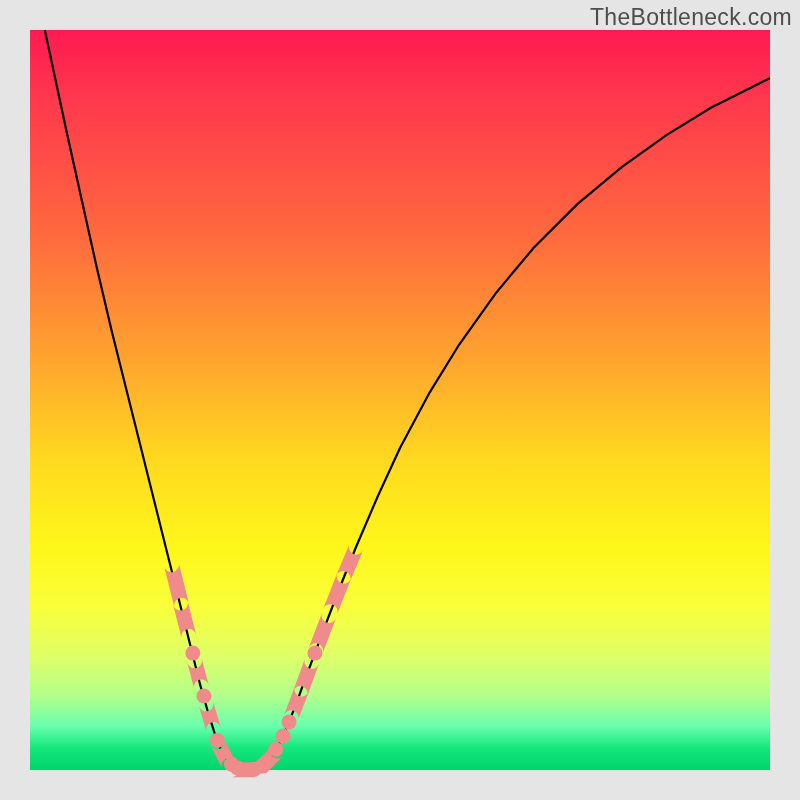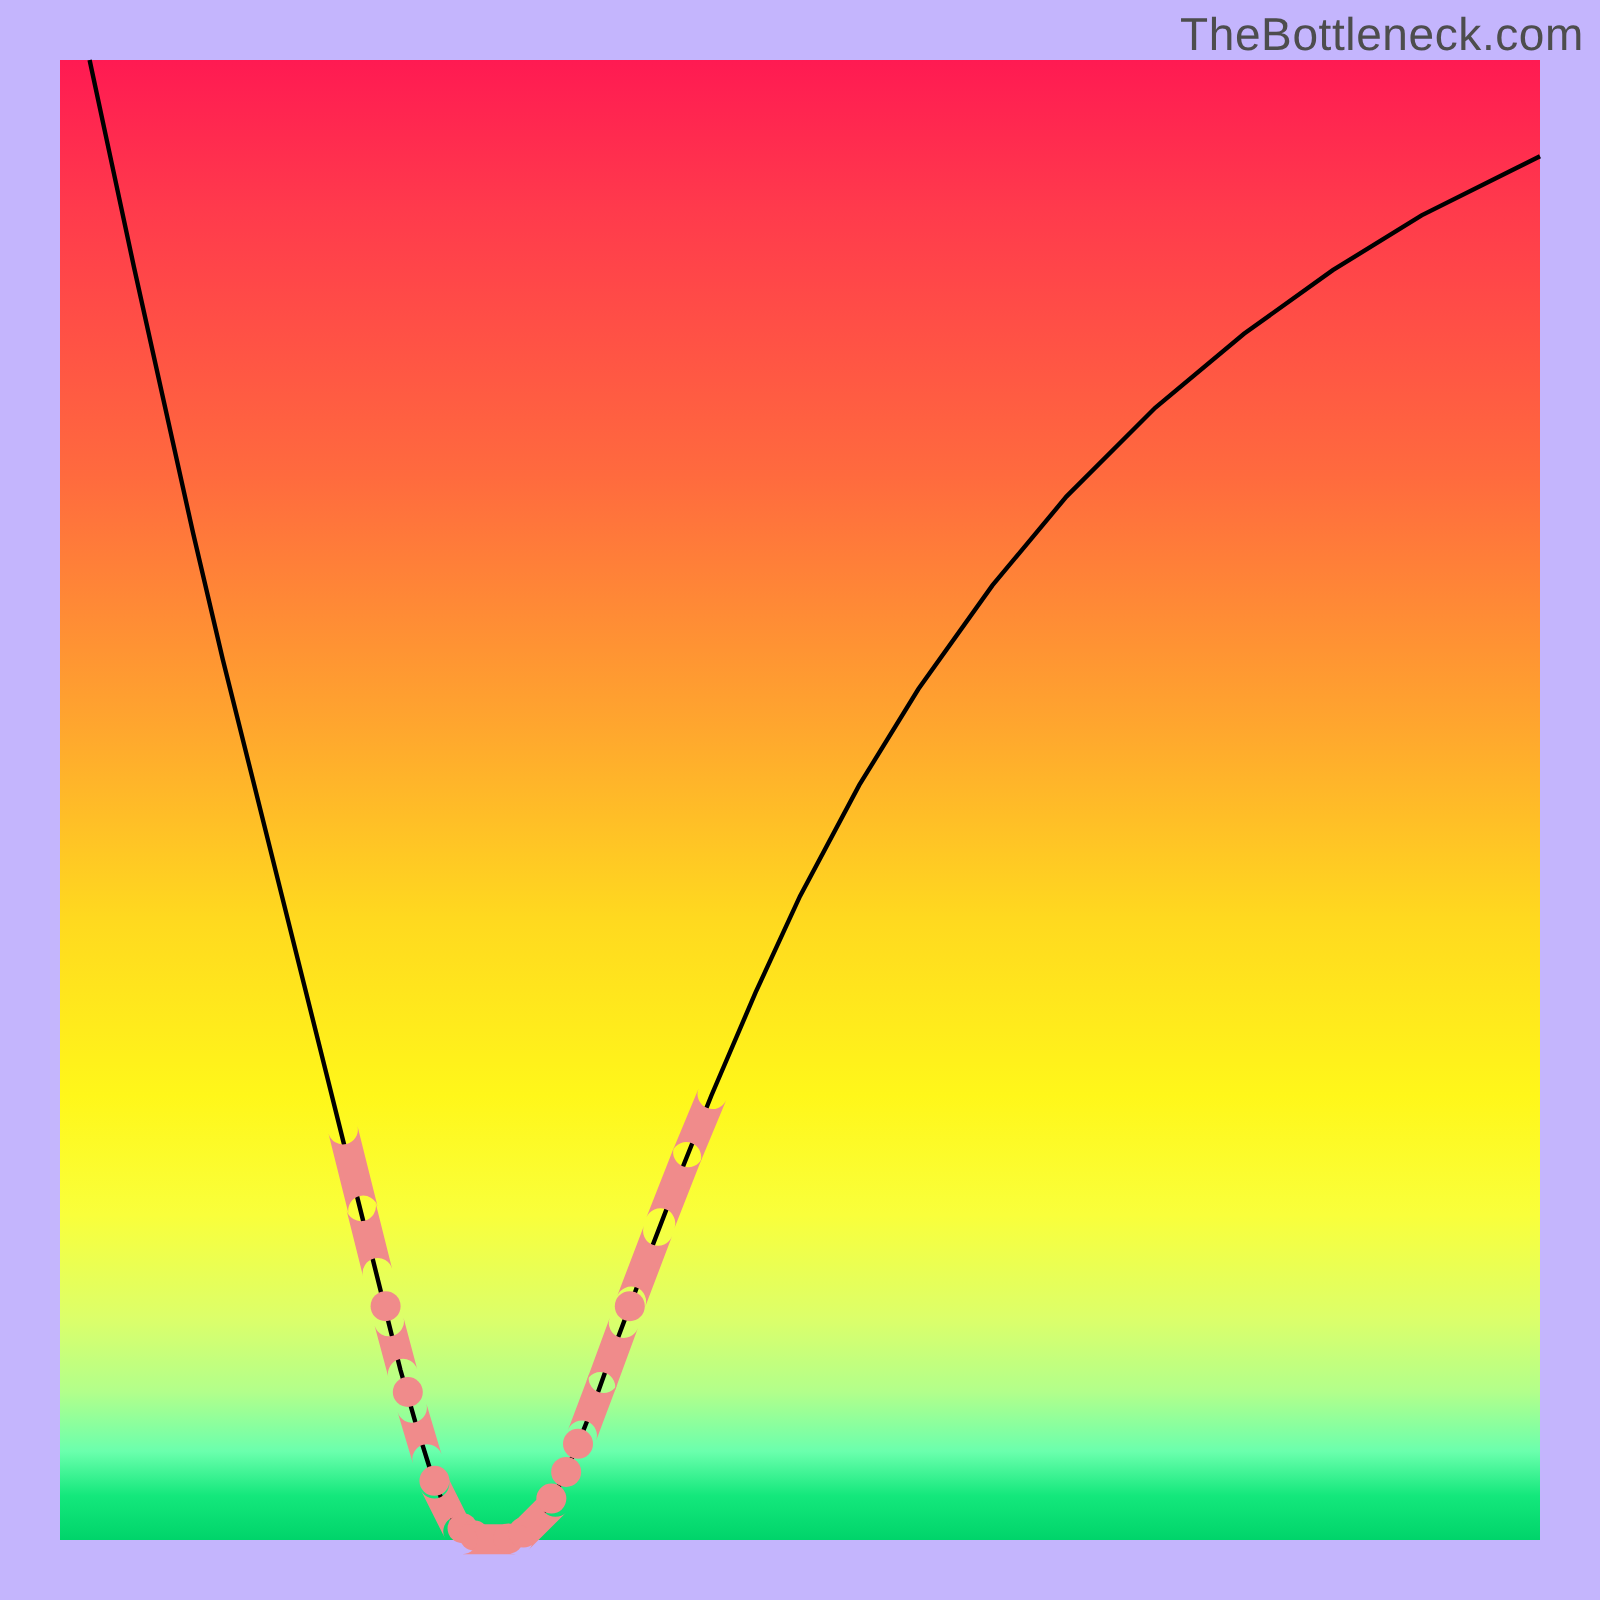--- a/index.html
+++ b/index.html
@@ -7,21 +7,21 @@
     padding: 0;
     width: 800px;
     height: 800px;
     overflow: hidden;
     font-family: Arial, Helvetica, sans-serif;
   }
   .canvas {
     position: relative;
     width: 800px;
     height: 800px;
-    background: #c4b5fd;
+    background: #e5e5e5;
   }
   .plot-area {
     position: absolute;
     left: 30px;
     top: 30px;
     width: 740px;
     height: 740px;
     
     background: linear-gradient(
       to bottom,

